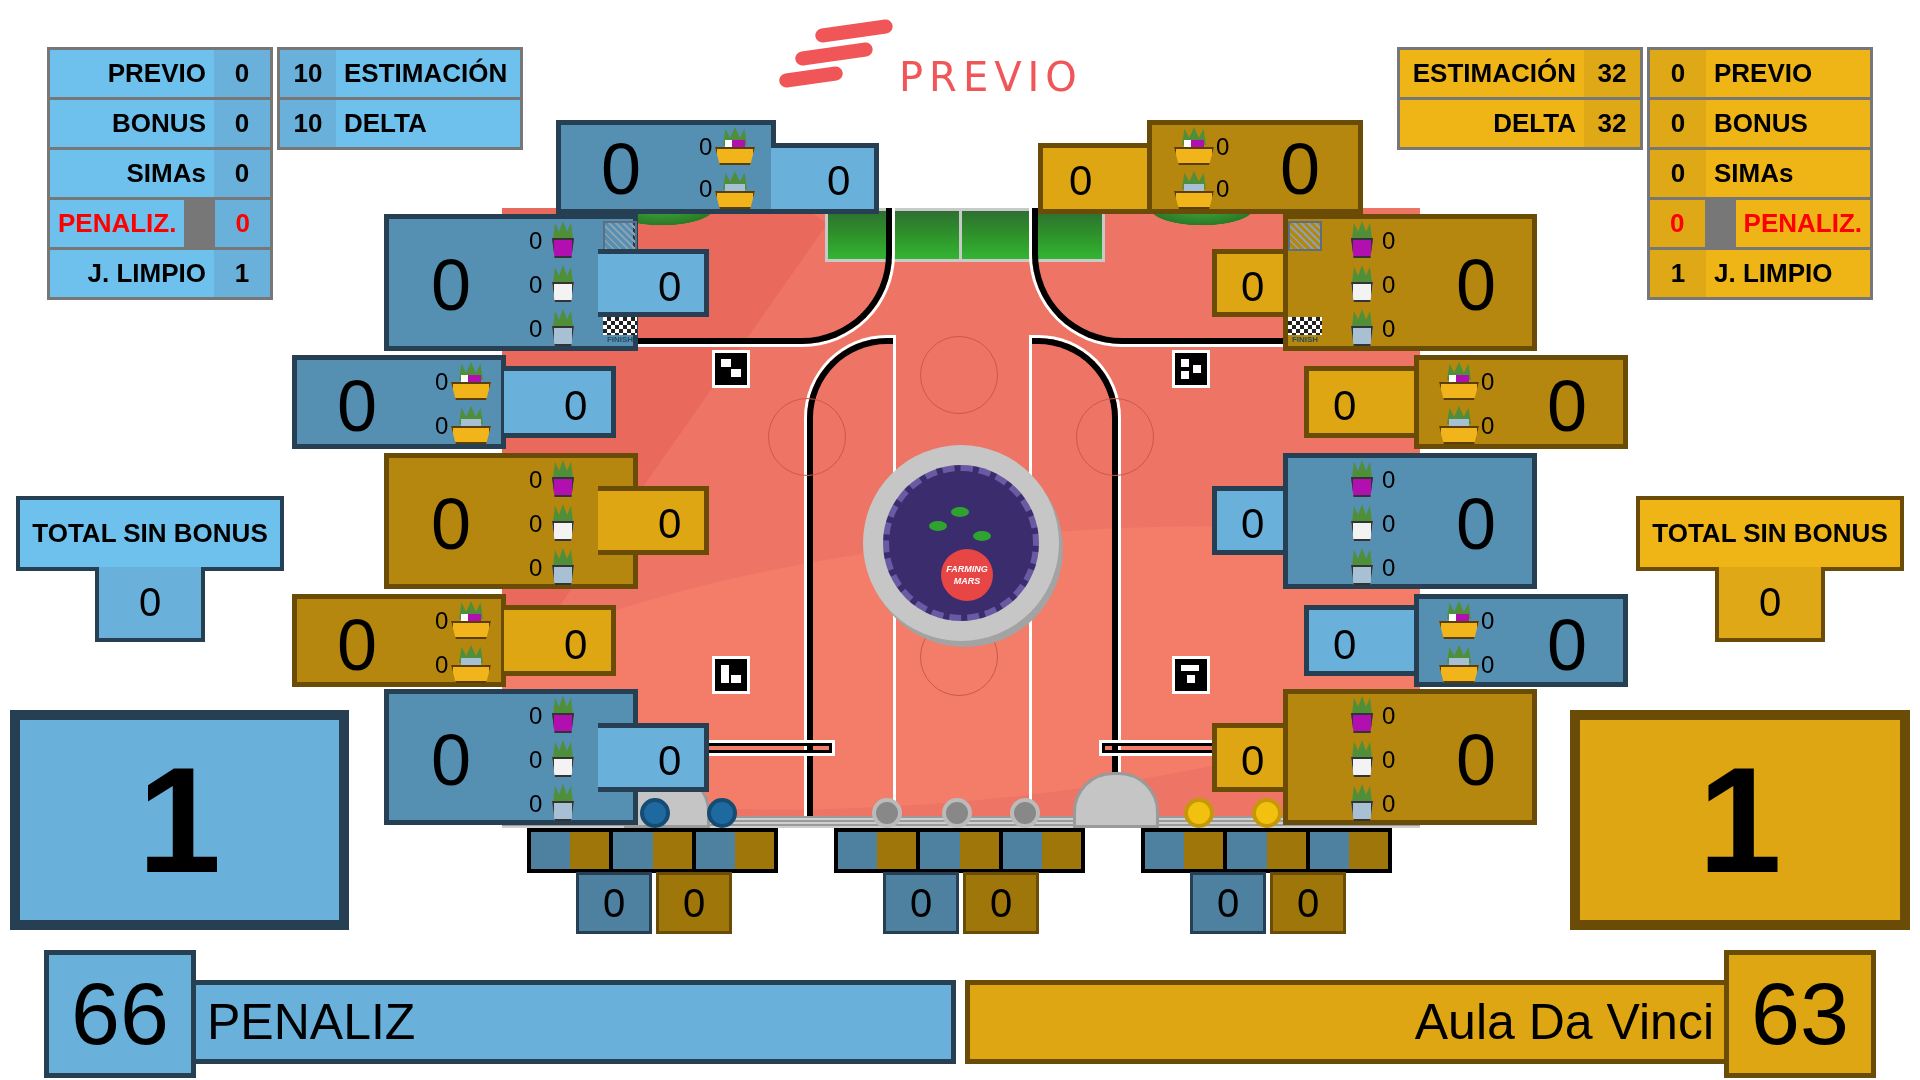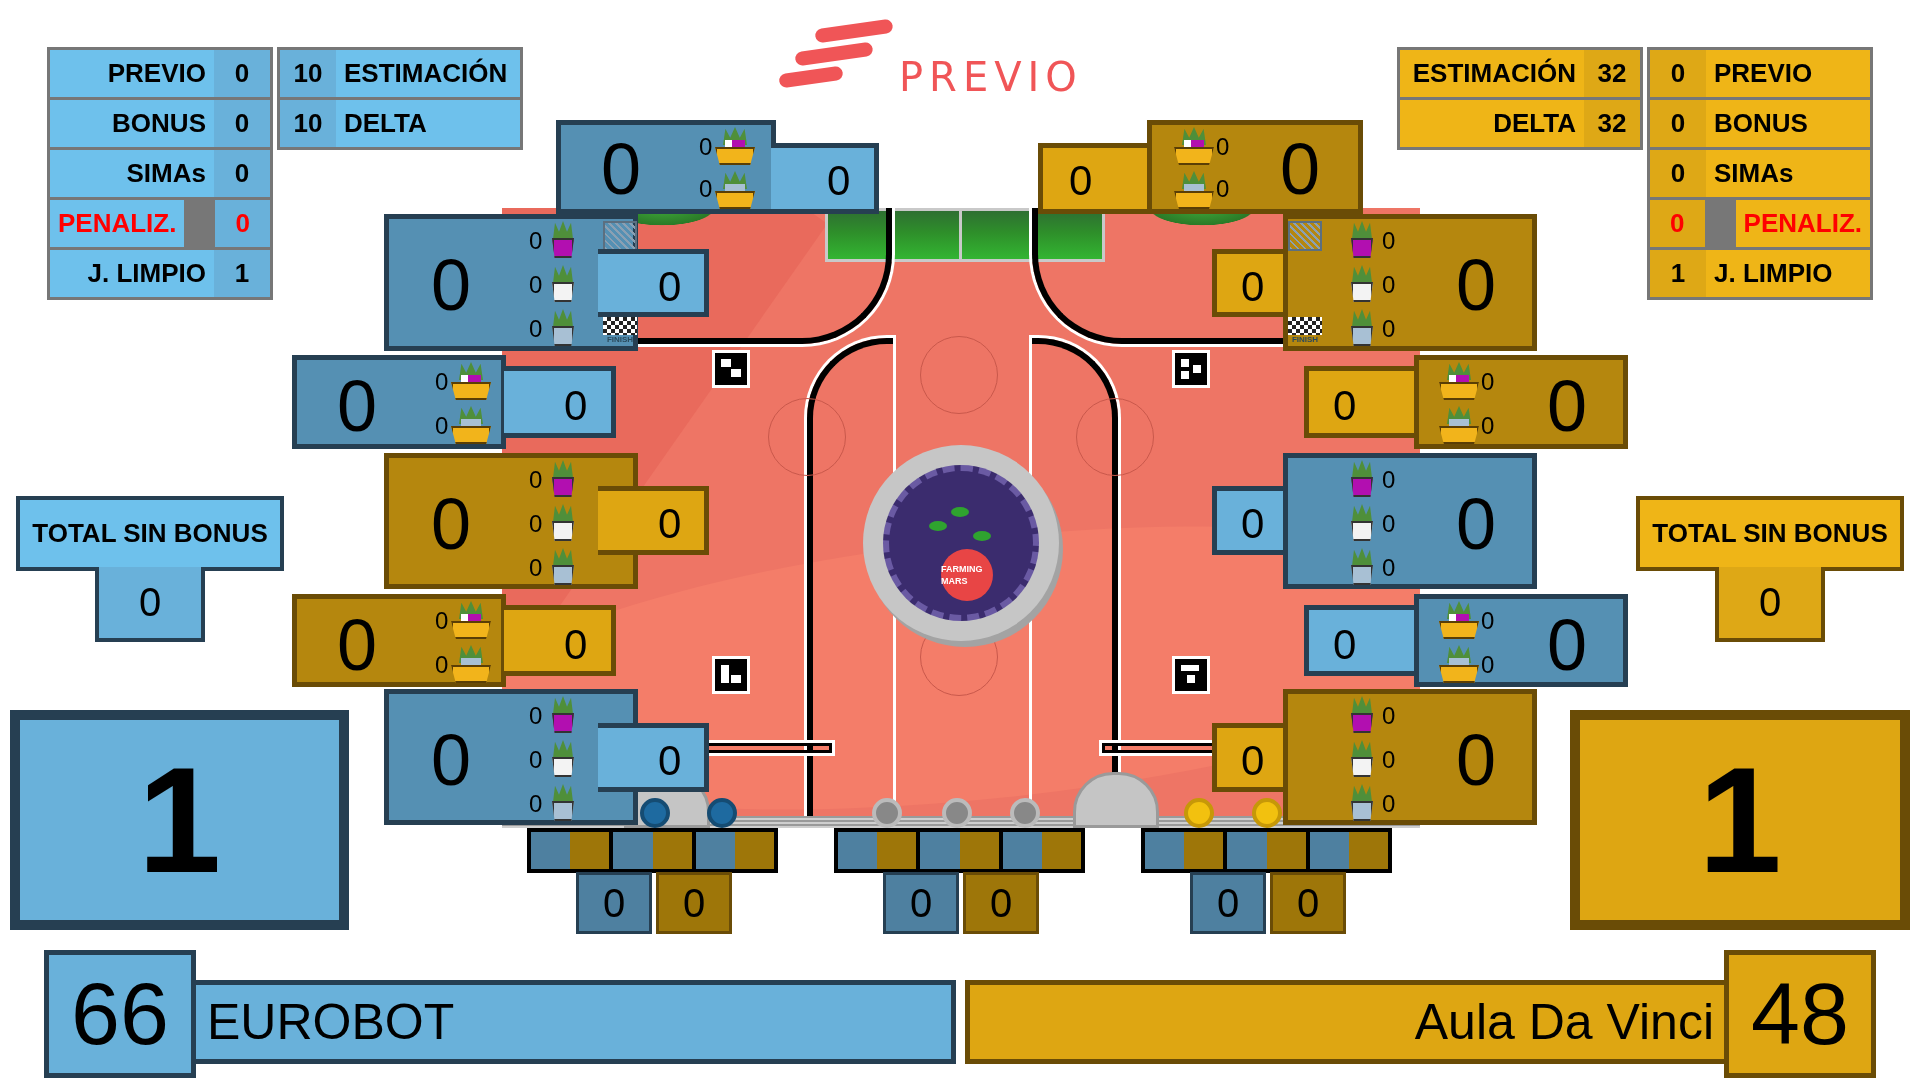--- a/index.html
+++ b/index.html
@@ -23,21 +23,21 @@
   .field{position:absolute;left:502px;top:208px;width:918px;height:620px;background:#ee7565;overflow:hidden;}
   .field .band1{position:absolute;left:-60px;top:330px;width:1100px;height:260px;background:#f47d69;border-radius:50%;transform:rotate(-6deg);}
   .field .band2{position:absolute;left:-200px;top:-150px;width:420px;height:500px;background:#e96a5c;transform:rotate(35deg);}
   .greenbox{position:absolute;top:0;height:48px;width:140px;background:linear-gradient(#2e6f32,#2e8f2a 45%,#33b532);border:3px solid #c9c9c9;}
   .track{position:absolute;border:6px solid #000;box-shadow:0 0 0 3px #fff;}
   .circle-ghost{position:absolute;border:1px solid #c9584b;border-radius:50%;}
   .marker{position:absolute;width:32px;height:32px;background:#000;border:3px solid #fff;}
   .marker i{position:absolute;background:#fff;}
   .center-disc{position:absolute;left:361px;top:237px;width:196px;height:196px;border-radius:50%;background:#c6c6c6;box-shadow:4px 6px 0 #a3a3a3;}
   .center-disc .inner{position:absolute;left:20px;top:20px;width:156px;height:156px;border-radius:50%;background:#3b2c6e;border:6px dashed #6a5aa3;box-sizing:border-box;}
-  .center-disc .planet{position:absolute;left:52px;top:78px;width:52px;height:52px;border-radius:50%;background:#e84545;color:#fff;font-size:9px;font-weight:bold;line-height:12px;padding-top:14px;box-sizing:border-box;}
+  .center-disc .planet{position:absolute;left:52px;top:78px;width:52px;height:52px;border-radius:50%;background:#e84545;color:#fff;font-size:9px;font-weight:bold;text-align:center;line-height:12px;padding-top:14px;box-sizing:border-box;font-style:italic;}
   .center-disc .leaf{position:absolute;width:18px;height:10px;background:#2fa32f;border-radius:50%;}
   .bottom-rail{position:absolute;left:0;bottom:0;width:100%;height:12px;background:repeating-linear-gradient(#9a9a9a 0 2px,#cfcfcf 2px 4px);}
   .dome{position:absolute;bottom:0;width:80px;height:50px;border-radius:40px 40px 0 0;background:#c5c5c5;border:3px solid #9a9a9a;}
   .wheel{position:absolute;bottom:0;width:30px;height:30px;border-radius:50%;border:4px solid #bbb;background:#888;box-sizing:border-box;}
   .wheel.b{background:#1e6aa0;border-color:#154c73;}
   .wheel.y{background:#f2c10f;border-color:#c69808;}
   
   .blk{position:absolute;box-sizing:border-box;border:5px solid #263f52;}
   .blk.bd{background:#5590b3;border-color:#263f52;}
   .blk.bl{background:#69b1da;border-color:#263f52;}
@@ -516,16 +516,16 @@
       <span class="cy"></span>
     </div>
   <div class="cell">
       <span class="cb"></span>
       <span class="cy"></span>
     </div>
 </div>
 <div class="sval b" style="left:1190px;">0</div>
 <div class="sval y" style="left:1270px;">0</div>
 
-<div class="teamname" style="left:190px;top:980px;width:766px;height:84px;background:#69b1da;border-color:#263f52;padding-left:12px;">EUROBOT</div>
+<div class="teamname" style="left:190px;top:980px;width:766px;height:84px;background:#69b1da;border-color:#263f52;padding-left:12px;">PENALIZ</div>
 <div class="teamscore" style="left:44px;top:950px;width:152px;height:128px;background:#69b1da;border-color:#263f52;">66</div>
 <div class="teamname" style="left:965px;top:980px;width:764px;height:84px;background:#dea612;border-color:#6a4c06;justify-content:flex-end;padding-right:10px;">Aula Da Vinci</div>
-<div class="teamscore" style="left:1724px;top:950px;width:152px;height:128px;background:#dea612;border-color:#6a4c06;">48</div>
+<div class="teamscore" style="left:1724px;top:950px;width:152px;height:128px;background:#dea612;border-color:#6a4c06;">63</div>
 
 </body></html>

